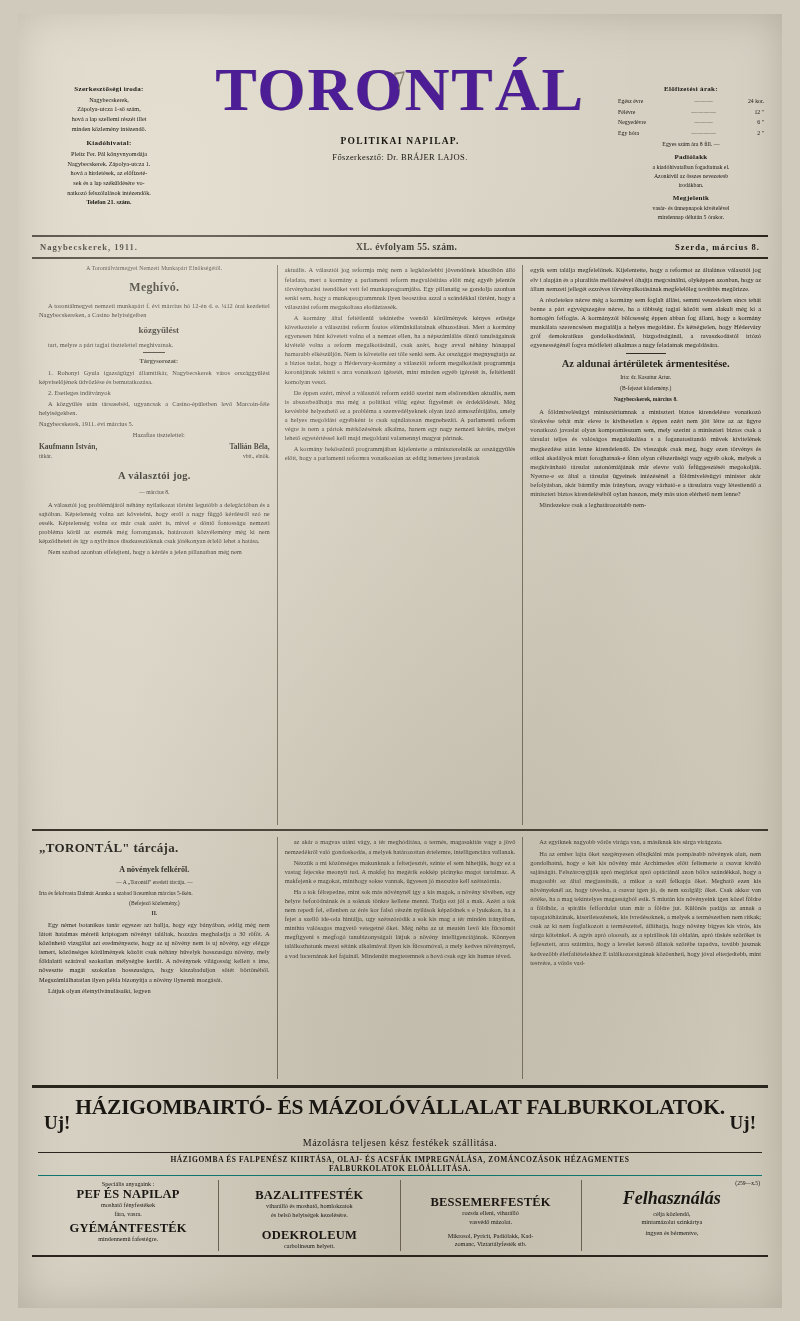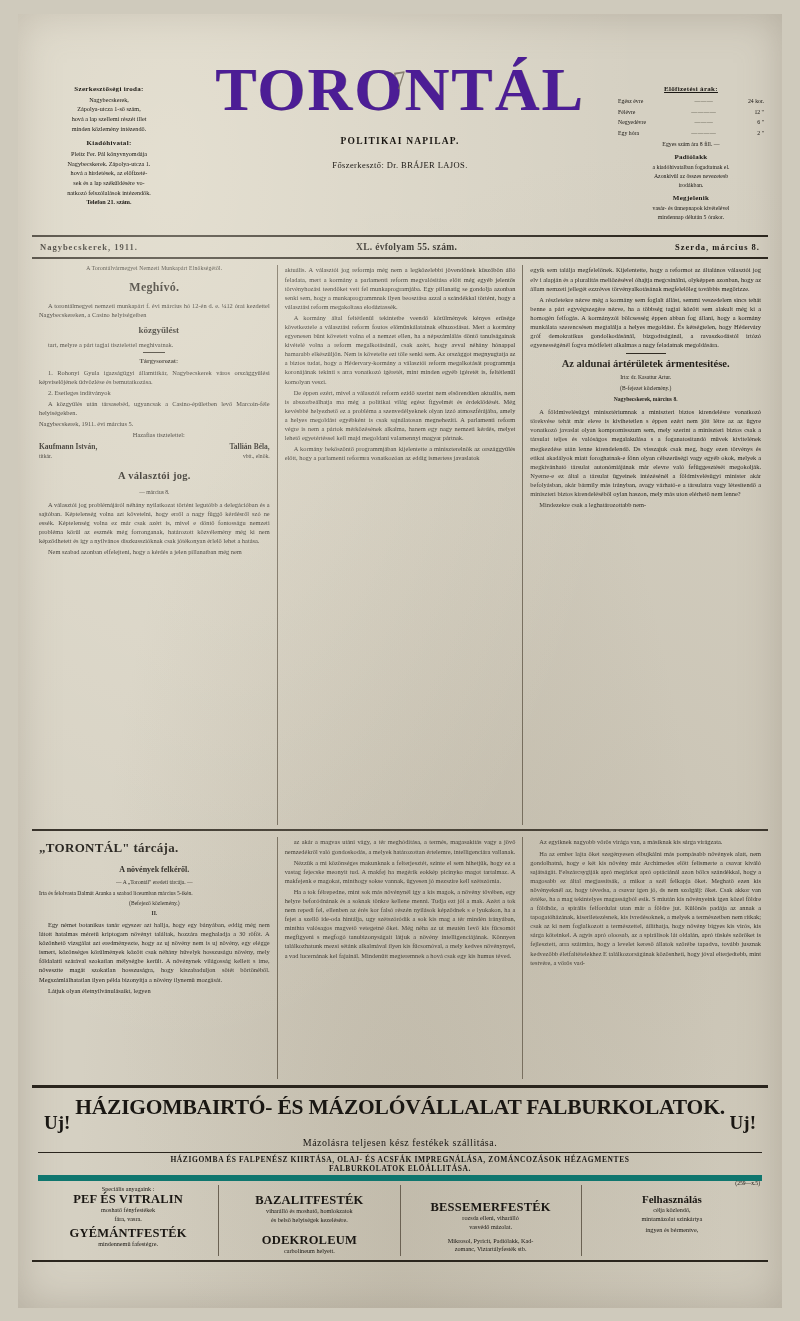--- a/index.html
+++ b/index.html
@@ -66,25 +66,25 @@
     text-shadow: 0.5px 0 0 rgba(0,0,0,0.35);
   }
   .mast-sub1 {
     font-size: 9.5px;
     letter-spacing: 1.2px;
     margin-top: 16px;
     font-weight: 700;
   }
   .mast-sub2 {
     font-size: 8.5px;
-    margin-top: 14px;
+    margin-top: 6px;
     letter-spacing: 0.4px;
   }
   .mast-block-title { font-weight: 700; font-size: 7px; letter-spacing: .3px; }
-  .mast-block-title.u { text-decoration: underline; }
+  .mast-block-title.u { }
   .mast-line { display: block; }
   .price-table { width: 100%; font-size: 5.8px; line-height: 1.5; }
   .price-table td { padding: 0; }
   .price-table td.l { text-align: left; white-space: nowrap; }
   .price-table td.d { text-align: center; color:#4a443a; letter-spacing:-0.5px; }
   .price-table td.r { text-align: right; white-space: nowrap; }
   .mast-small { font-size: 5.8px; line-height: 1.5; }
   .pen-mark {
     position: absolute;
     top: 8px; left: 50%;
@@ -230,35 +230,35 @@
     top: 24px;
   }
   .uj.l { left: 12px; }
   .uj.r { right: 12px; }
   .ad-band {
     text-align: center;
     font-size: 7.5px;
     font-weight: 700;
     letter-spacing: .6px;
     border-top: 1px solid #2a251d;
-    border-bottom: 6px solid #0f766e;
+    border-bottom: 1px solid #0f766e;
     padding: 2px 0;
     margin: 3px 0 4px 0;
   }
   .ad-cols {
     display: flex;
     font-size: 6.5px;
   }
   .ad-col { flex: 1; padding: 0 5px; text-align: center; }
   .ad-col + .ad-col { border-left: 0.6px solid #6b6253; }
   .ad-col .big2 { font-size: 12.5px; font-weight: 700; letter-spacing: .2px; line-height:1.15;}
   .ad-col .sm { font-size: 6.2px; line-height: 1.35; }
   .ad-col .spec { font-size: 6.2px; }
   .ad-code { position:absolute; right: 8px; top: 92px; font-size: 5.6px; }
-  .ad-right-big { font-size: 11px; font-weight: 700; line-height: 1.2; }
+  .ad-right-big { font-size: 18px; font-weight: 700; line-height: 1.2; font-style: italic; }
 </style>
 </head>
 <body>
 
 <div class="page">
   <div class="sheet">
     <div class="paper-noise"></div>
 
     <div class="masthead">
 
@@ -407,21 +407,21 @@
       <div class="ad-head">HÁZIGOMBAIRTÓ- ÉS MÁZOLÓVÁLLALAT FALBURKOLATOK.</div>
       <div class="ad-sub2">Mázolásra teljesen kész festékek szállitása.</div>
       <div class="ad-band">
         <span>HÁZIGOMBA ÉS FALPENÉSZ KIIRTÁSA, OLAJ- ÉS ACSFÁK IMPREGNÁLÁSA, ZOMÁNCOZÁSOK HÉZAGMENTES</span><br>
         <span>FALBURKOLATOK ELŐÁLLITÁSA.</span>
       </div>
       <div class="ad-code">(259—x.5)</div>
       <div class="ad-cols">
         <div class="ad-col">
           <div class="spec">Speciális anyagaink :</div>
-          <div class="big2">PEF ÉS VITRALIN</div>
+          <div class="big2">PEF ÉS NAPILAP</div>
           <div class="sm" style="white-space:pre-line">moshatő fényfestékek
 fára, vasra.</div>
           <div class="big2" style="margin-top:3px">GYÉMÁNTFESTÉK</div>
           <div class="sm">mindennemü fafestégre.</div>
         </div>
         <div class="ad-col">
           <div class="big2" style="margin-top:8px">BAZALITFESTÉK</div>
           <div class="sm" style="white-space:pre-line">viharálló és moshatő, homlokzatok
 és belső helyiségek kezelésére.</div>
           <div class="big2" style="margin-top:9px">ODEKROLEUM</div>

